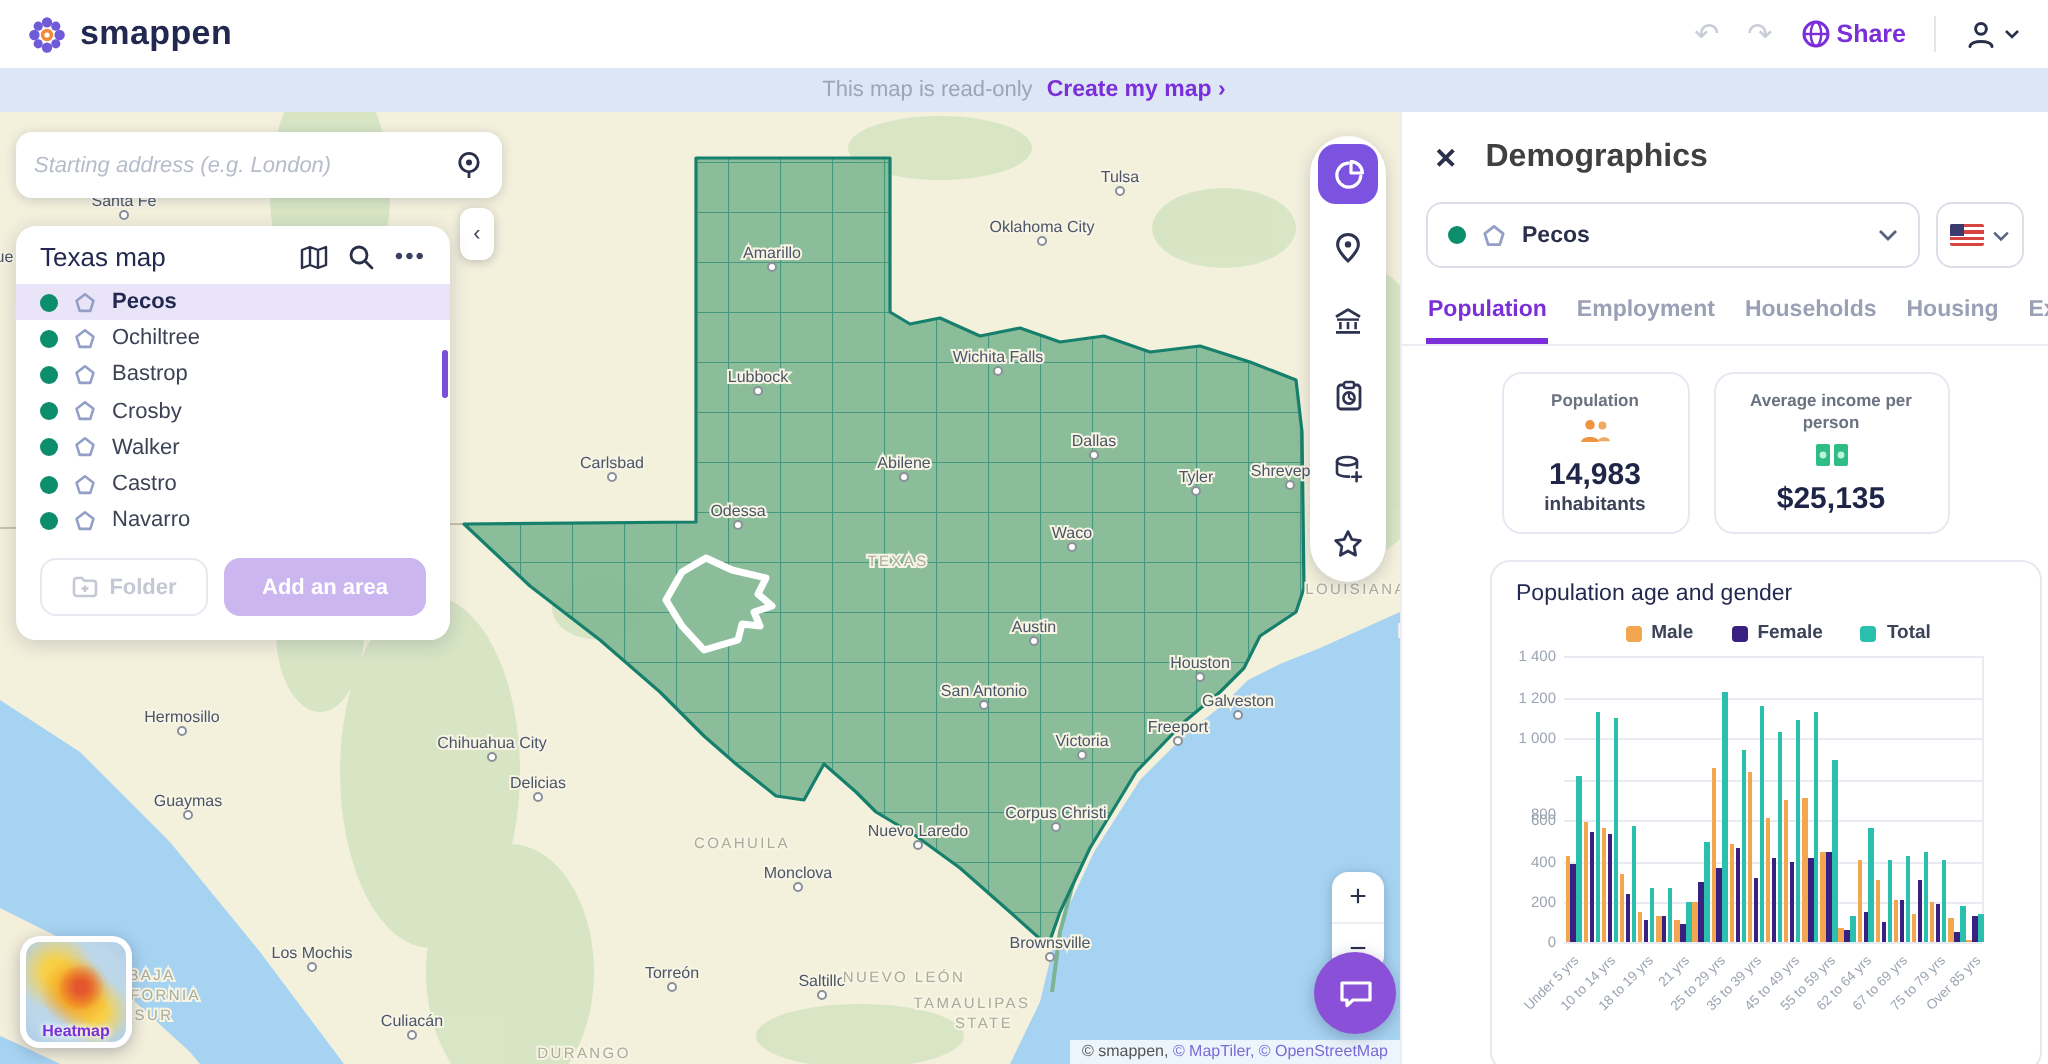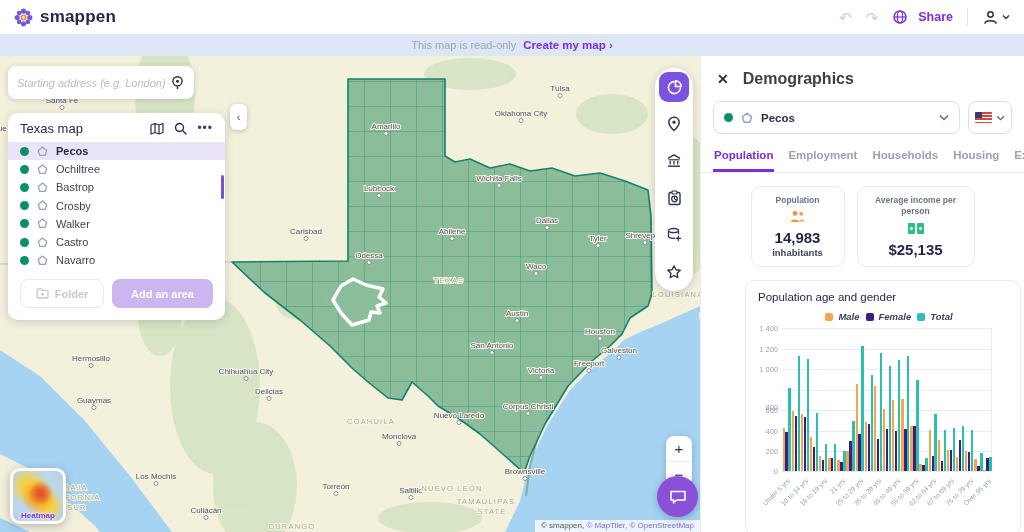--- a/index.html
+++ b/index.html
@@ -6,37 +6,37 @@
   html,body { width:1024px; height:532px; overflow:hidden; }
   body { font-family:"Liberation Sans", sans-serif; background:#fff; position:relative; }
   .stage { position:absolute; inset:0; width:1024px; height:532px; }
 
   
   .topbar { position:absolute; left:0; top:0; width:1024px; height:34px; background:#fff; display:flex; align-items:center; padding:0 14px; z-index:50; }
   .brand { display:flex; align-items:center; gap:7px; }
   .brand-name { font-size:17px; font-weight:700; color:#232850; letter-spacing:.2px; }
   .topbar-right { margin-left:auto; display:flex; align-items:center; gap:14px; }
   .hist-icon { font-size:15px; color:#c9cdd8; line-height:1; cursor:default; }
-  .share-btn { display:flex; align-items:center; gap:10px; color:#7a2fd8; font-weight:700; font-size:12.5px; cursor:pointer; }
+  .share-btn { display:flex; align-items:center; gap:2px; color:#7a2fd8; font-weight:700; font-size:12.5px; cursor:pointer; }
   .tb-divider { width:1px; height:18px; background:#e3e5ec; }
   .user-btn { display:flex; align-items:center; gap:3px; cursor:pointer; color:#2a2f4a; }
 
   
   .banner { position:absolute; left:0; top:34px; width:1024px; height:22px; background:#dce6f5; display:flex; align-items:center; justify-content:center; gap:7px; z-index:40; }
   .banner-msg { color:#9aa6b5; font-size:11px; }
   .banner-cta { color:#7a2fd8; font-size:11.5px; font-weight:700; cursor:pointer; }
 
   
   .map { position:absolute; left:0; top:56px; width:700px; height:476px; background:#f3f0dc; overflow:hidden; }
   .map svg.geo { position:absolute; left:0; top:0; }
   .maplabel-city { font-size:8px; fill:#4a5568; paint-order:stroke; stroke:#f7f4e4; stroke-width:2px; }
   .maplabel-region { font-size:7.5px; fill:#a8ac9b; letter-spacing:1.2px; paint-order:stroke; stroke:#f7f4e4; stroke-width:2px; }
 
   
-  .search-card { position:absolute; left:8px; top:10px; width:186px; height:33px; background:#fff; border-radius:8px; box-shadow:0 1px 6px rgba(30,35,70,.18); display:flex; align-items:center; padding:0 9px; z-index:10; }
+  .search-card { position:absolute; left:8px; top:10px; width:243px; height:33px; background:#fff; border-radius:8px; box-shadow:0 1px 6px rgba(30,35,70,.18); display:flex; align-items:center; padding:0 9px; z-index:10; }
   .search-card input { flex:1; border:none; outline:none; font-size:11px; font-style:italic; color:#444; background:transparent; font-family:"Liberation Sans",sans-serif; }
   .search-card input::placeholder { color:#b6bcc9; }
 
   .collapse-btn { position:absolute; left:230px; top:48px; width:17px; height:26px; background:#fff; border-radius:6px; box-shadow:0 1px 5px rgba(30,35,70,.25); display:flex; align-items:center; justify-content:center; font-size:11px; color:#3a4060; cursor:pointer; z-index:10; }
 
   
   .list-card { position:absolute; left:8px; top:57px; width:217px; background:#fff; border-radius:10px; box-shadow:0 2px 10px rgba(30,35,70,.18); z-index:10; padding-bottom:10px; }
   .list-head { display:flex; align-items:center; padding:8px 12px 6px; }
   .list-title { font-size:13px; font-weight:400; color:#232850; }
   .list-head-icons { margin-left:auto; display:flex; align-items:center; gap:10px; color:#2a2f4a; }
@@ -93,21 +93,21 @@
 
   .stats-row { display:flex; justify-content:center; gap:12px; margin-top:13px; }
   .stat-card { border:1px solid #e9e7f2; border-radius:10px; padding:8px 7px; text-align:center; min-width:94px; max-width:118px; }
   .stat-label { font-size:8.5px; color:#6b7280; font-weight:600; line-height:1.35; }
   .stat-icon { margin:3px 0 2px; }
   .stat-value { font-size:15px; font-weight:700; color:#1f2547; }
   .stat-unit { font-size:9.5px; font-weight:700; color:#3c4258; margin-top:1px; }
 
   .chart-card { margin:13px 0 0 32px; width:276px; height:256px; border:1px solid #e9e8f2; border-radius:10px; padding:10px 0 0 12px; position:relative; }
   .chart-title { font-size:11.5px; font-weight:400; color:#232850; }
-  .legend { display:flex; justify-content:center; gap:6px; margin-top:8px;font-style:italic; }
+  .legend { display:flex; justify-content:center; gap:19px; margin-top:8px; }
   .legend-item { display:flex; align-items:center; gap:5px; font-size:9.5px; font-weight:700; color:#3c4258; }
   .legend-swatch { width:8px; height:8px; border-radius:2px; }
   .plot-wrap { position:relative; margin-top:6px; height:143px; width:250px; }
   .ylabel { position:absolute; right:230px; transform:translateY(-50%); font-size:7.5px; color:#9aa3b2; white-space:nowrap; }
   .plot { position:absolute; left:24px; top:0; width:210px; height:143px; border-right:1px solid #e9ebf2; }
   .gridline { position:absolute; left:0; width:100%; height:1px; background:#e9ebf2; }
   .bar { position:absolute; bottom:0; }
   .xlabels { position:relative; height:52px; width:250px; }
   .xlab { position:absolute; top:6px; font-size:6.8px; color:#9aa3b2; white-space:nowrap; transform:rotate(-45deg); transform-origin:100% 0; }
 </style>

